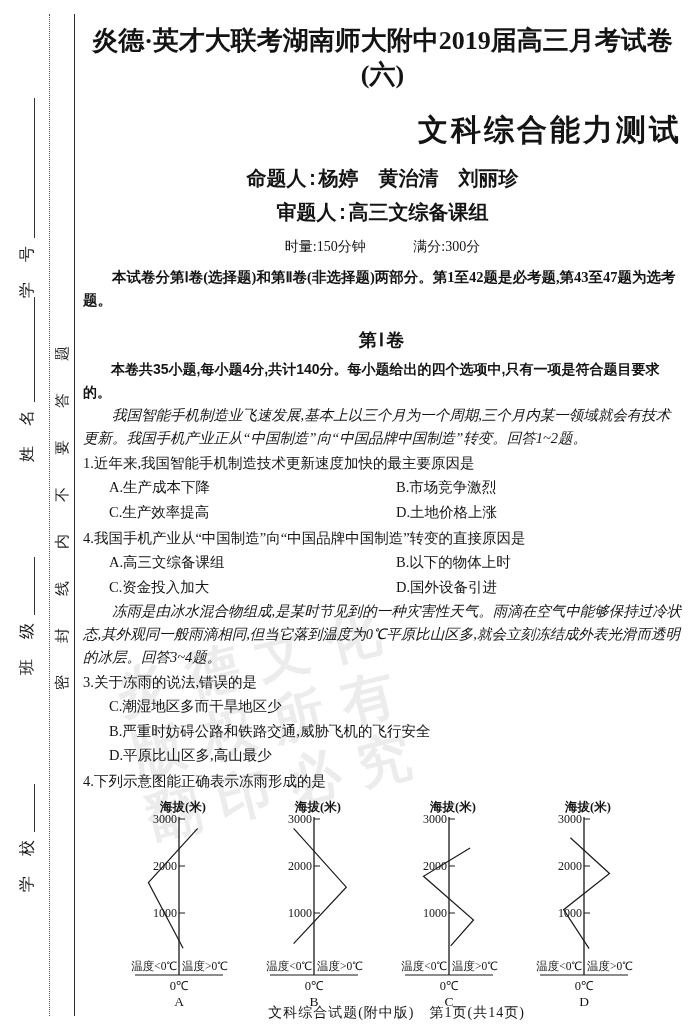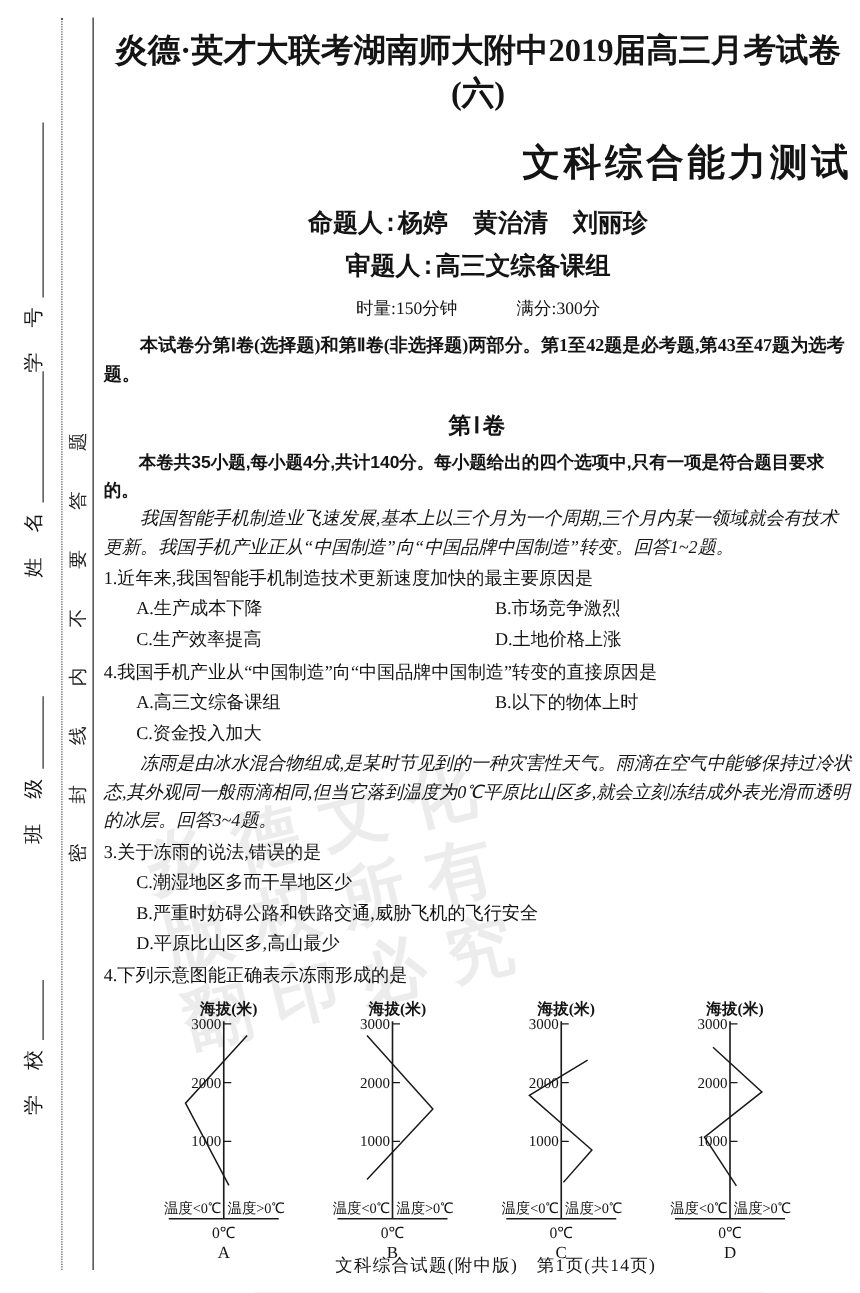--- a/index.html
+++ b/index.html
@@ -99,20 +99,21 @@
       <span>B.市场竞争激烈</span>
       <span>C.生产效率提高</span>
       <span>D.土地价格上涨</span>
     </div>
 
     <p class="q-stem">4.我国手机产业从“中国制造”向“中国品牌中国制造”转变的直接原因是</p>
     <div class="opts-2col">
       <span>A.高三文综备课组</span>
       <span>B.以下的物体上时</span>
       <span>C.资金投入加大</span>
+      <span>D.国外设备引进</span>
     </div>
 
     <p class="para passage">冻雨是由冰水混合物组成,是某时节见到的一种灾害性天气。雨滴在空气中能够保持过冷状态,其外观同一般雨滴相同,但当它落到温度为0℃平原比山区多,就会立刻冻结成外表光滑而透明的冰层。回答3~4题。</p>
 
     <p class="q-stem">3.关于冻雨的说法,错误的是</p>
     <div class="opts-list">
       <div>C.潮湿地区多而干旱地区少</div>
       <div>B.严重时妨碍公路和铁路交通,威胁飞机的飞行安全</div>
       <div>D.平原比山区多,高山最少</div>
     </div>

